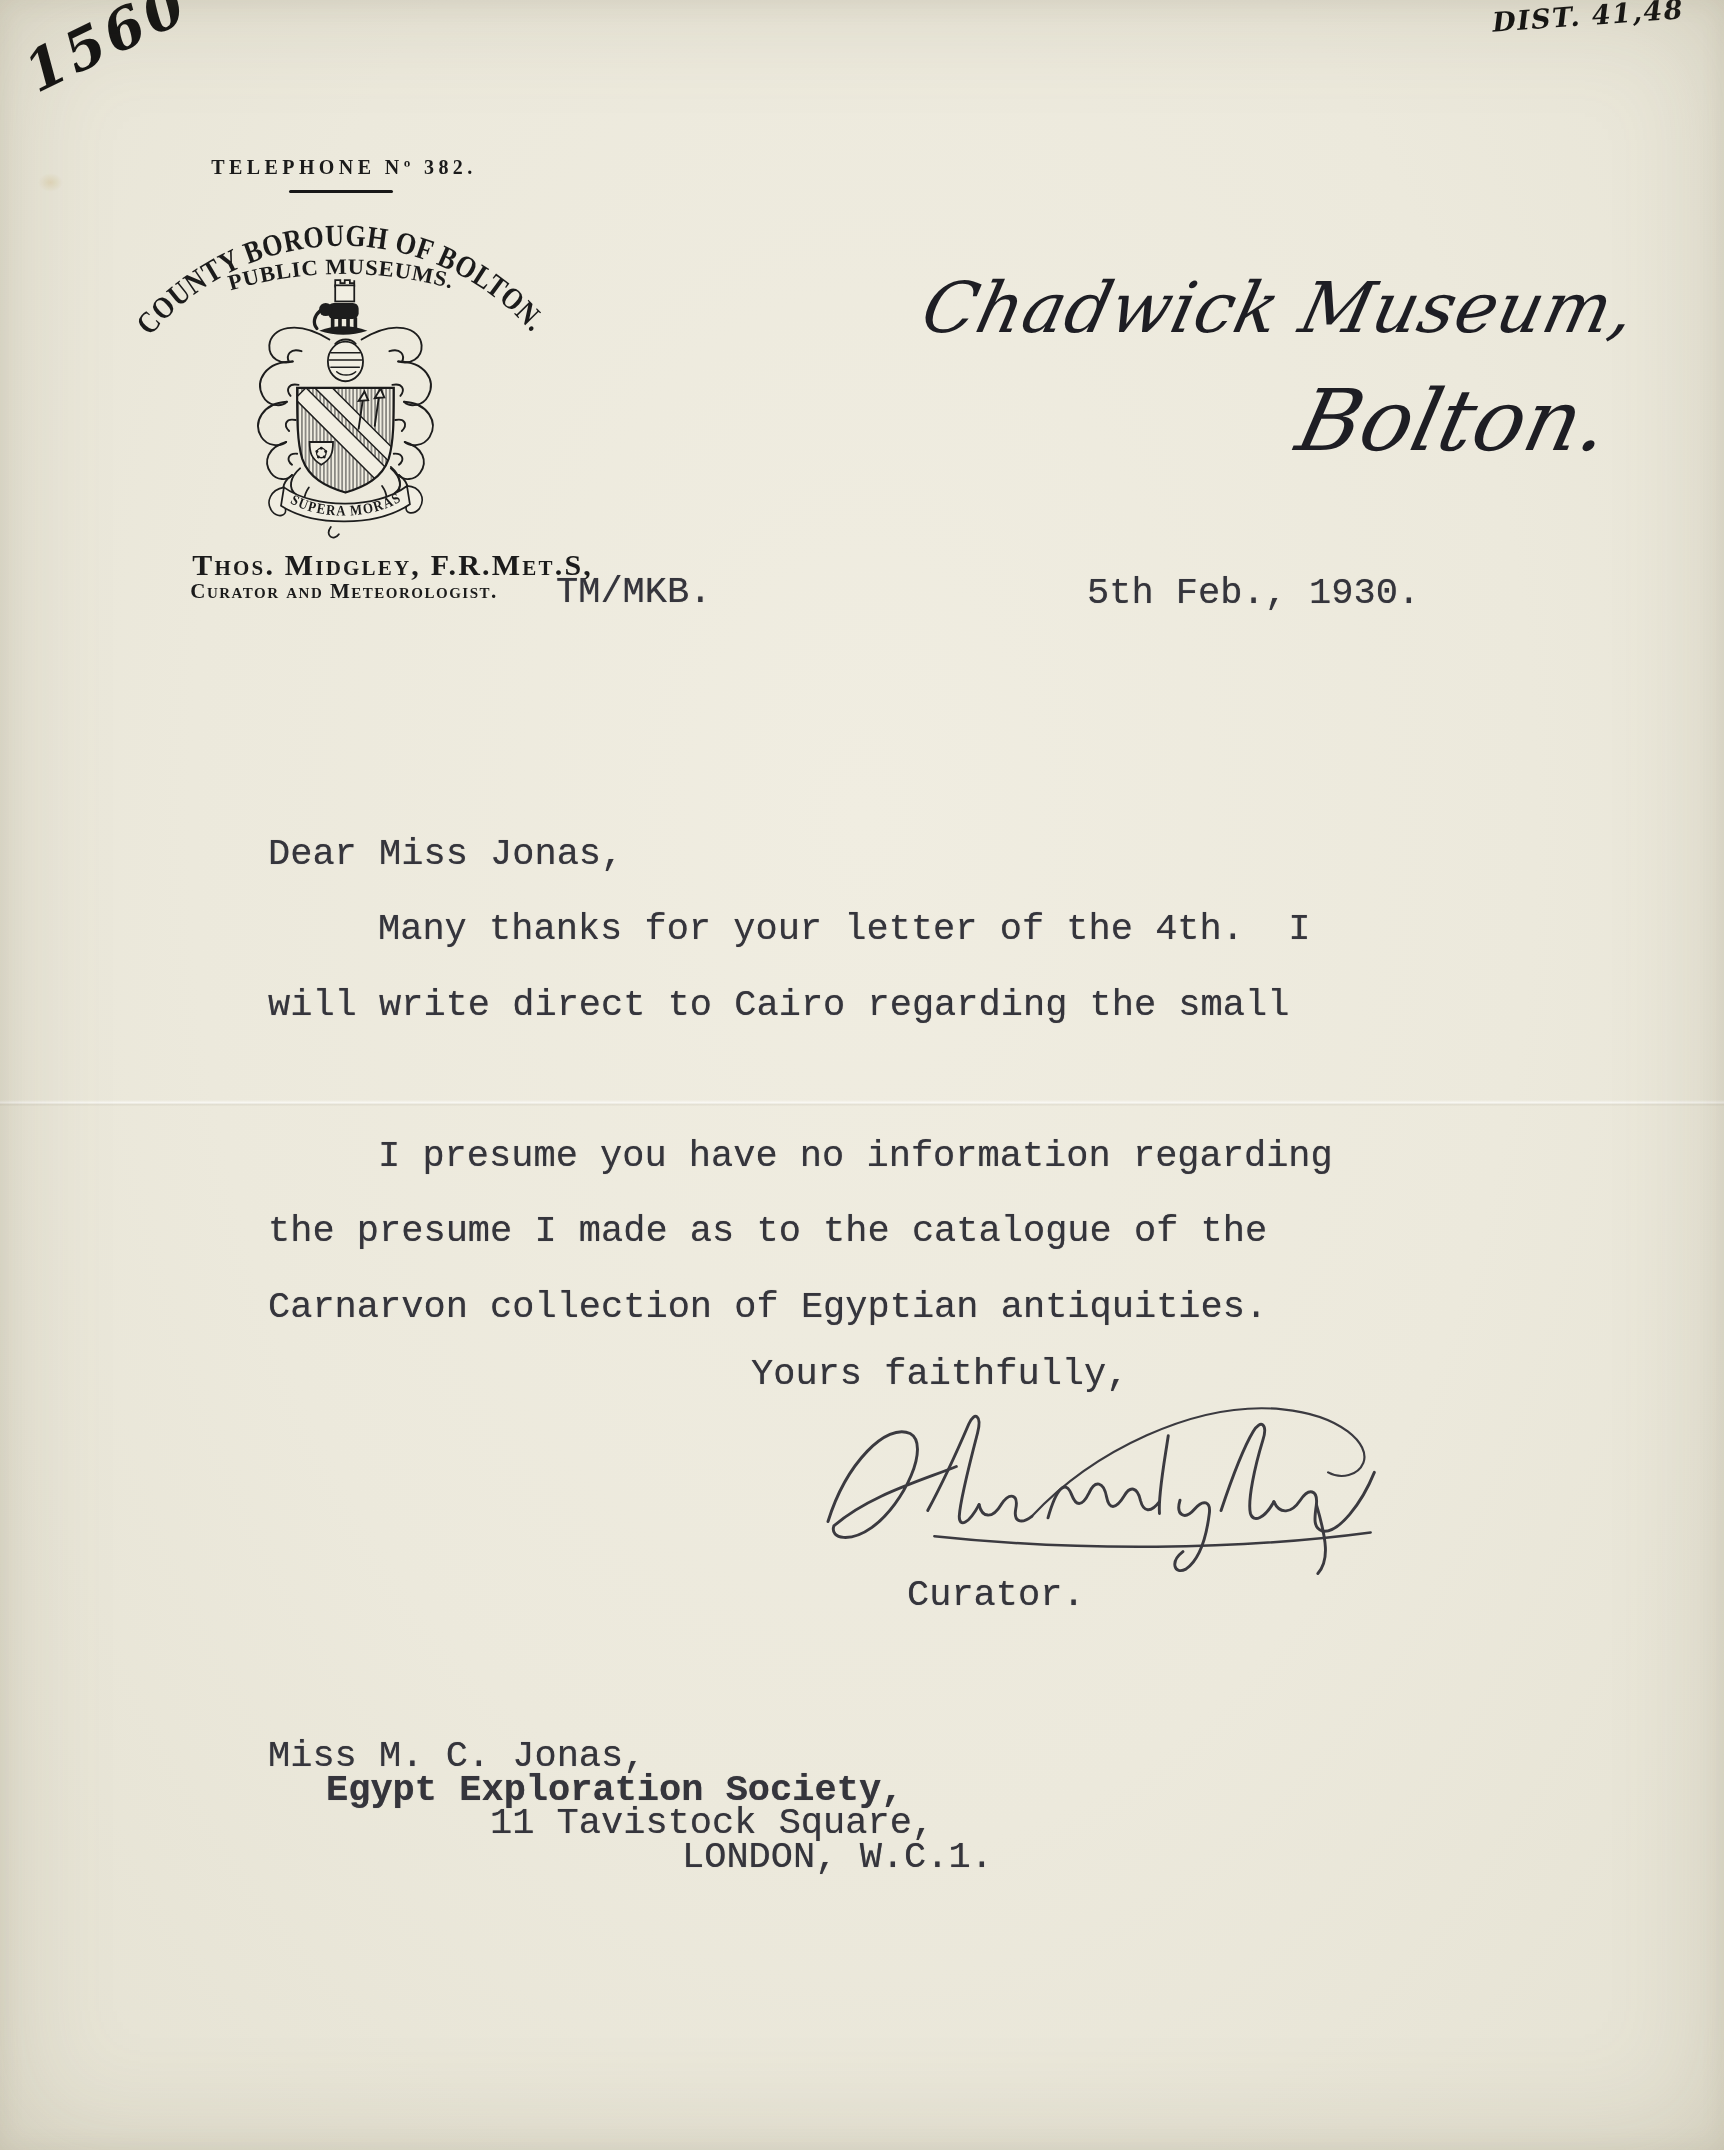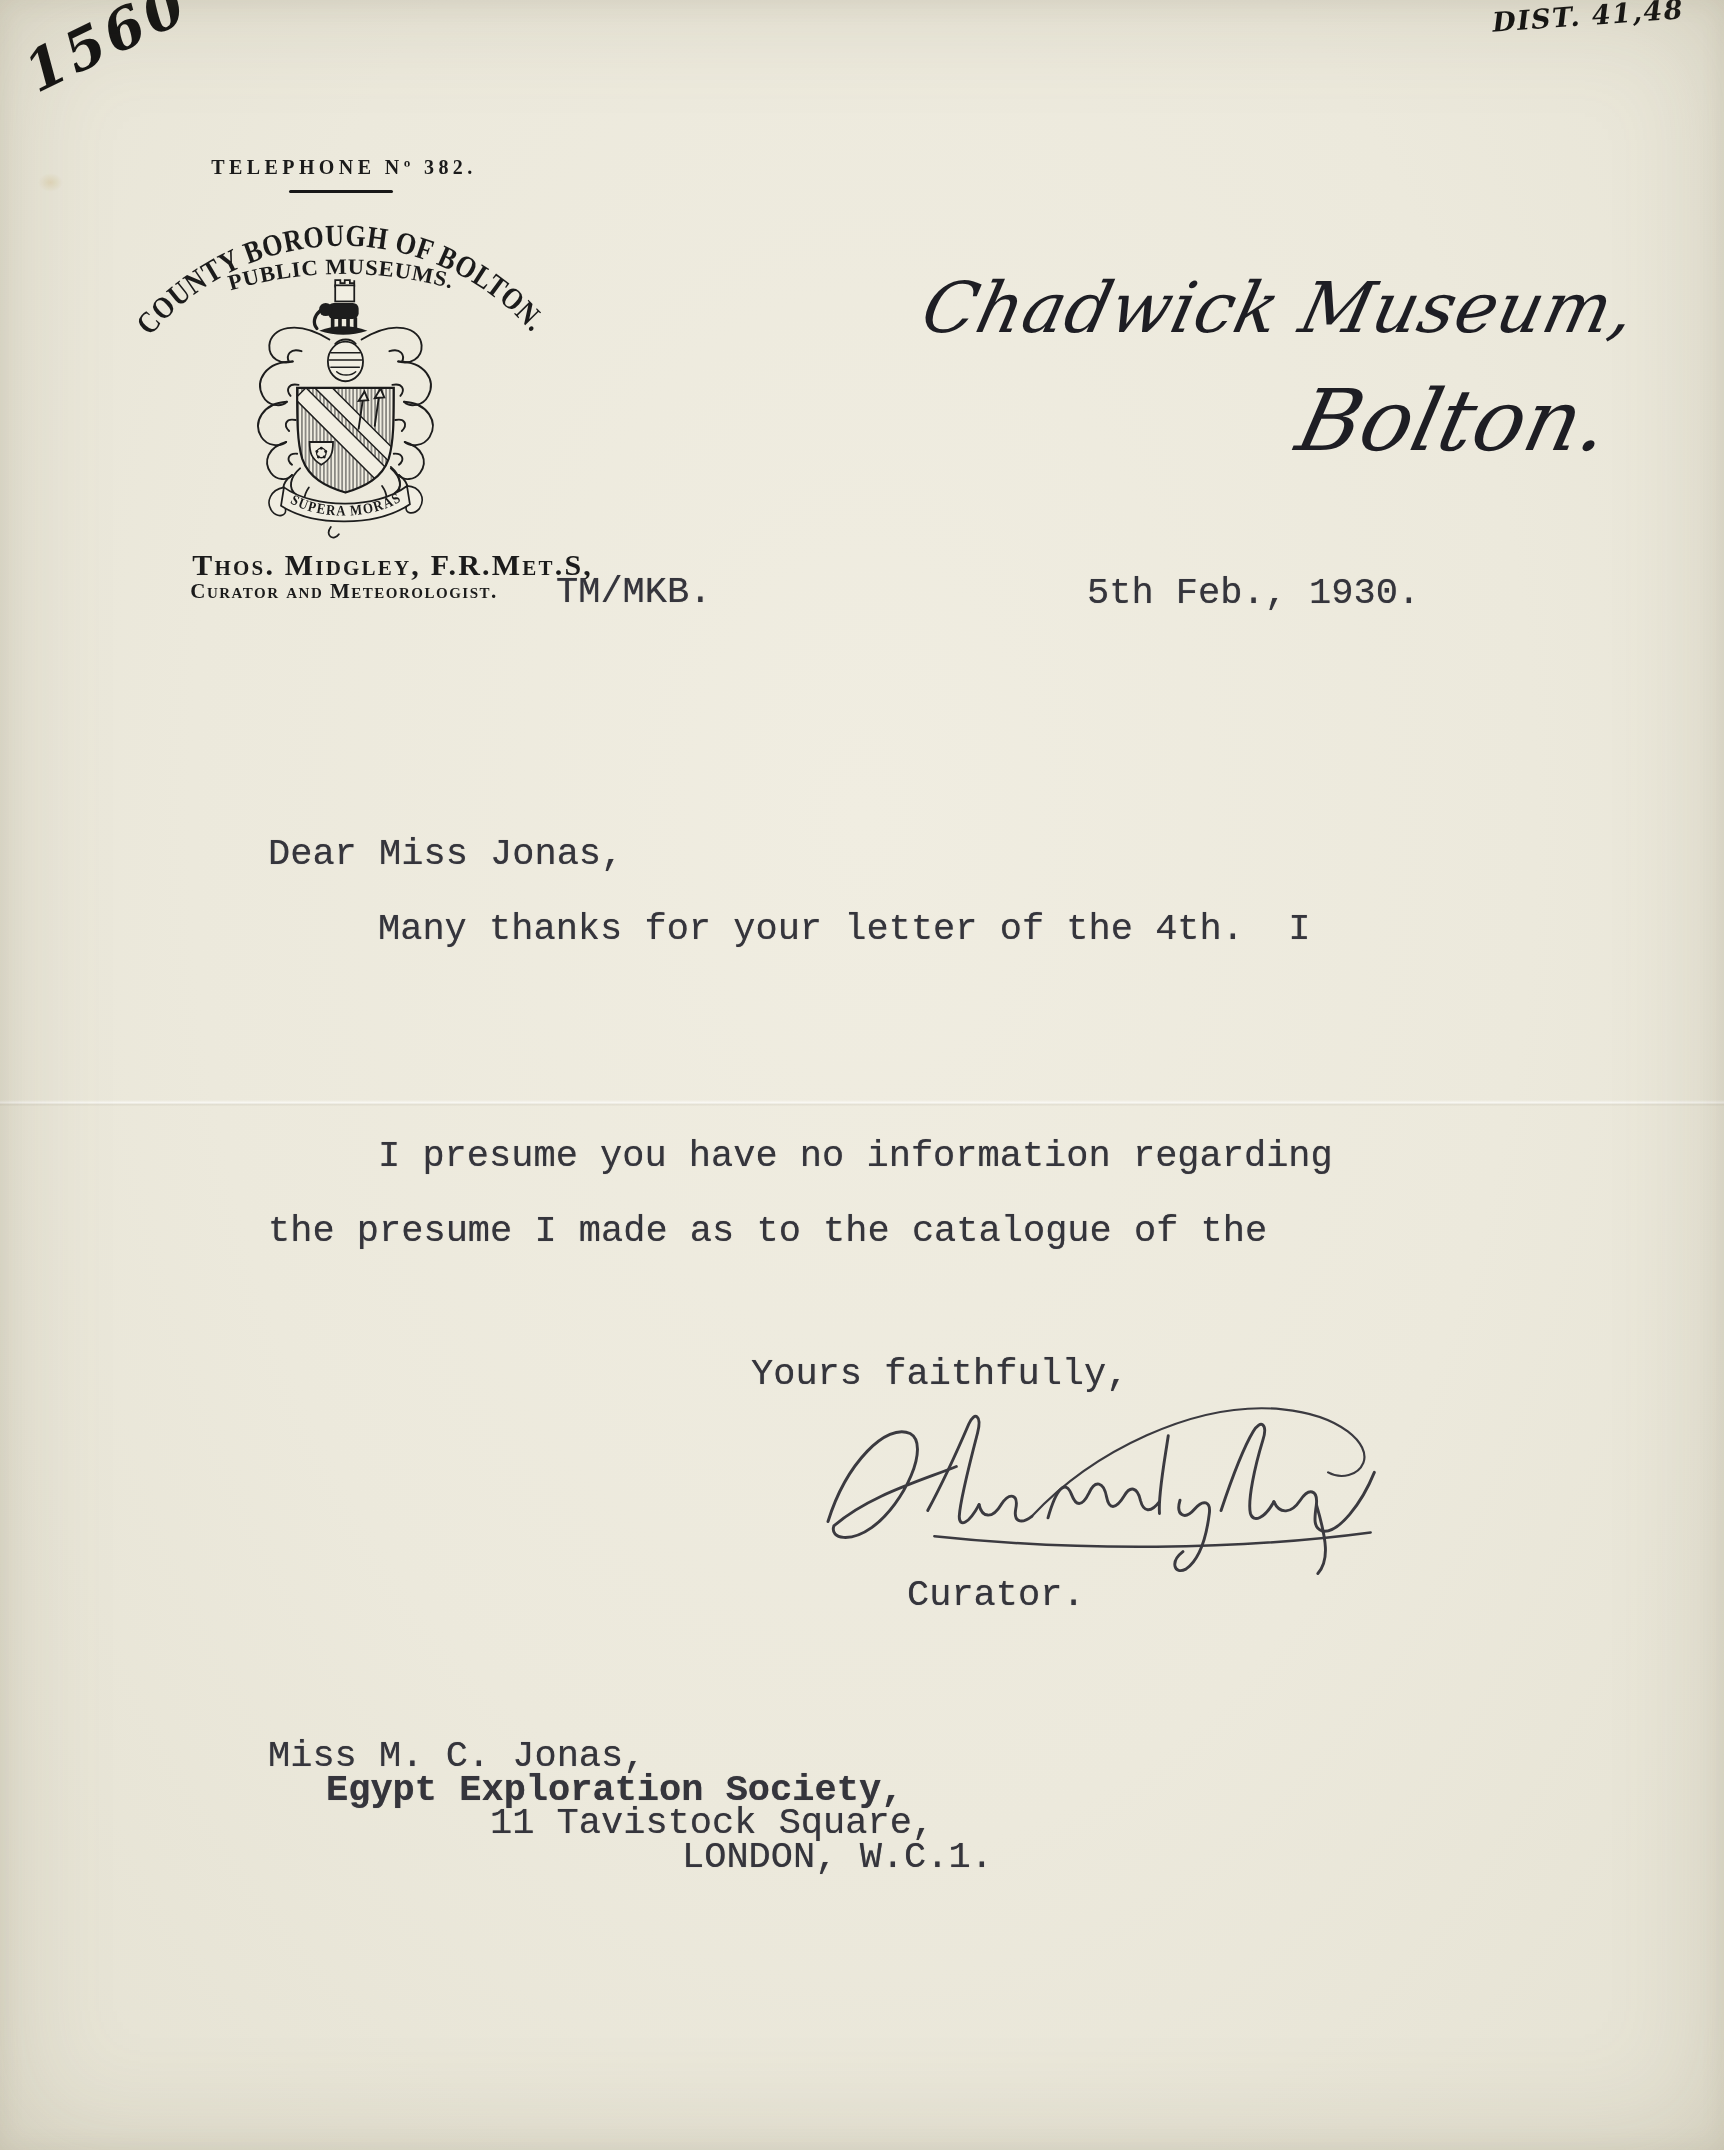--- a/index.html
+++ b/index.html
@@ -166,22 +166,24 @@
   <div class="abs officer-title">Curator and Meteorologist.</div>
 
   <div class="abs script inst">Chadwick Museum,</div>
   <div class="abs script inst-city">Bolton.</div>
 
   <div class="abs tw ref">TM/MKB.</div>
   <div class="abs tw date">5th Feb., 1930.</div>
 
   <div class="abs tw salutation">Dear Miss Jonas,</div>
   <div class="abs tw bl0">Many thanks for your letter of the 4th.  I</div>
+  <div class="abs tw bl1">will write direct to Cairo regarding the small</div>
   <div class="abs tw bl3">I presume you have no information regarding</div>
   <div class="abs tw bl4">the presume I made as to the catalogue of the</div>
+  <div class="abs tw bl5">Carnarvon collection of Egyptian antiquities.</div>
   <div class="abs tw valediction">Yours faithfully,</div>
 
   <svg class="abs signature-svg" width="616" height="191" viewBox="0 0 840 260">
     <g fill="none" stroke="#2c2c33" stroke-width="4" stroke-linecap="round" opacity="0.92">
       <path d="M 60,175 C 85,95 140,40 172,55 C 200,70 165,150 120,183 C 92,203 62,200 68,181 C 115,140 185,120 235,100"></path>
       <path d="M 196,160 C 222,112 240,70 252,42 C 260,24 270,30 264,54 C 252,100 240,148 239,168 C 239,184 252,178 266,152"></path>
       <path d="M 266,152 C 270,170 284,172 296,152 C 308,134 320,138 316,158 C 313,174 322,180 338,168"></path>
       <path d="M 338,168 C 420,80 560,10 680,22 C 760,30 800,70 790,95 C 783,112 760,118 742,108" stroke-width="3"></path>
       <path d="M 360,170 C 372,128 384,118 392,138 C 398,154 406,156 416,136 C 424,118 436,120 440,142 C 443,158 452,160 464,140 C 472,126 482,128 486,146 C 490,162 500,164 512,148"></path>
       <path d="M 524,58 C 518,98 510,140 512,164"></path>

